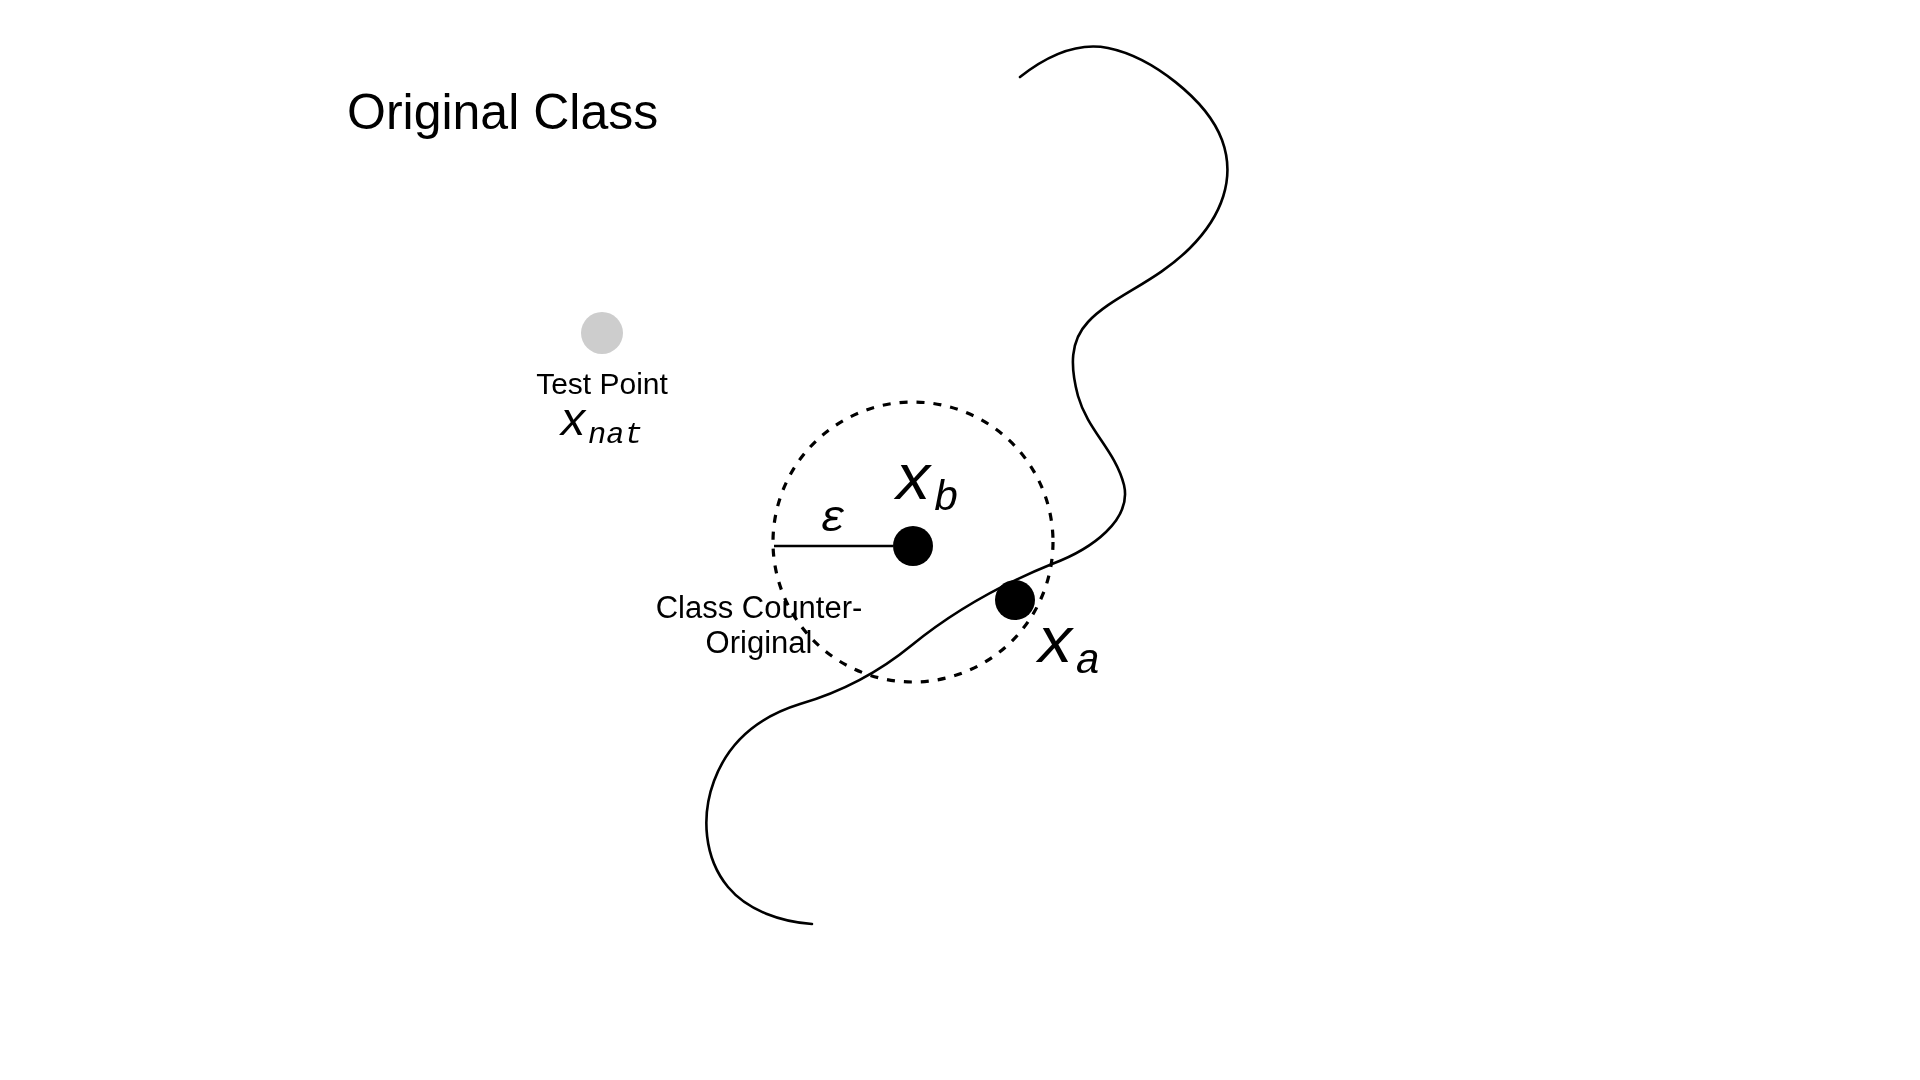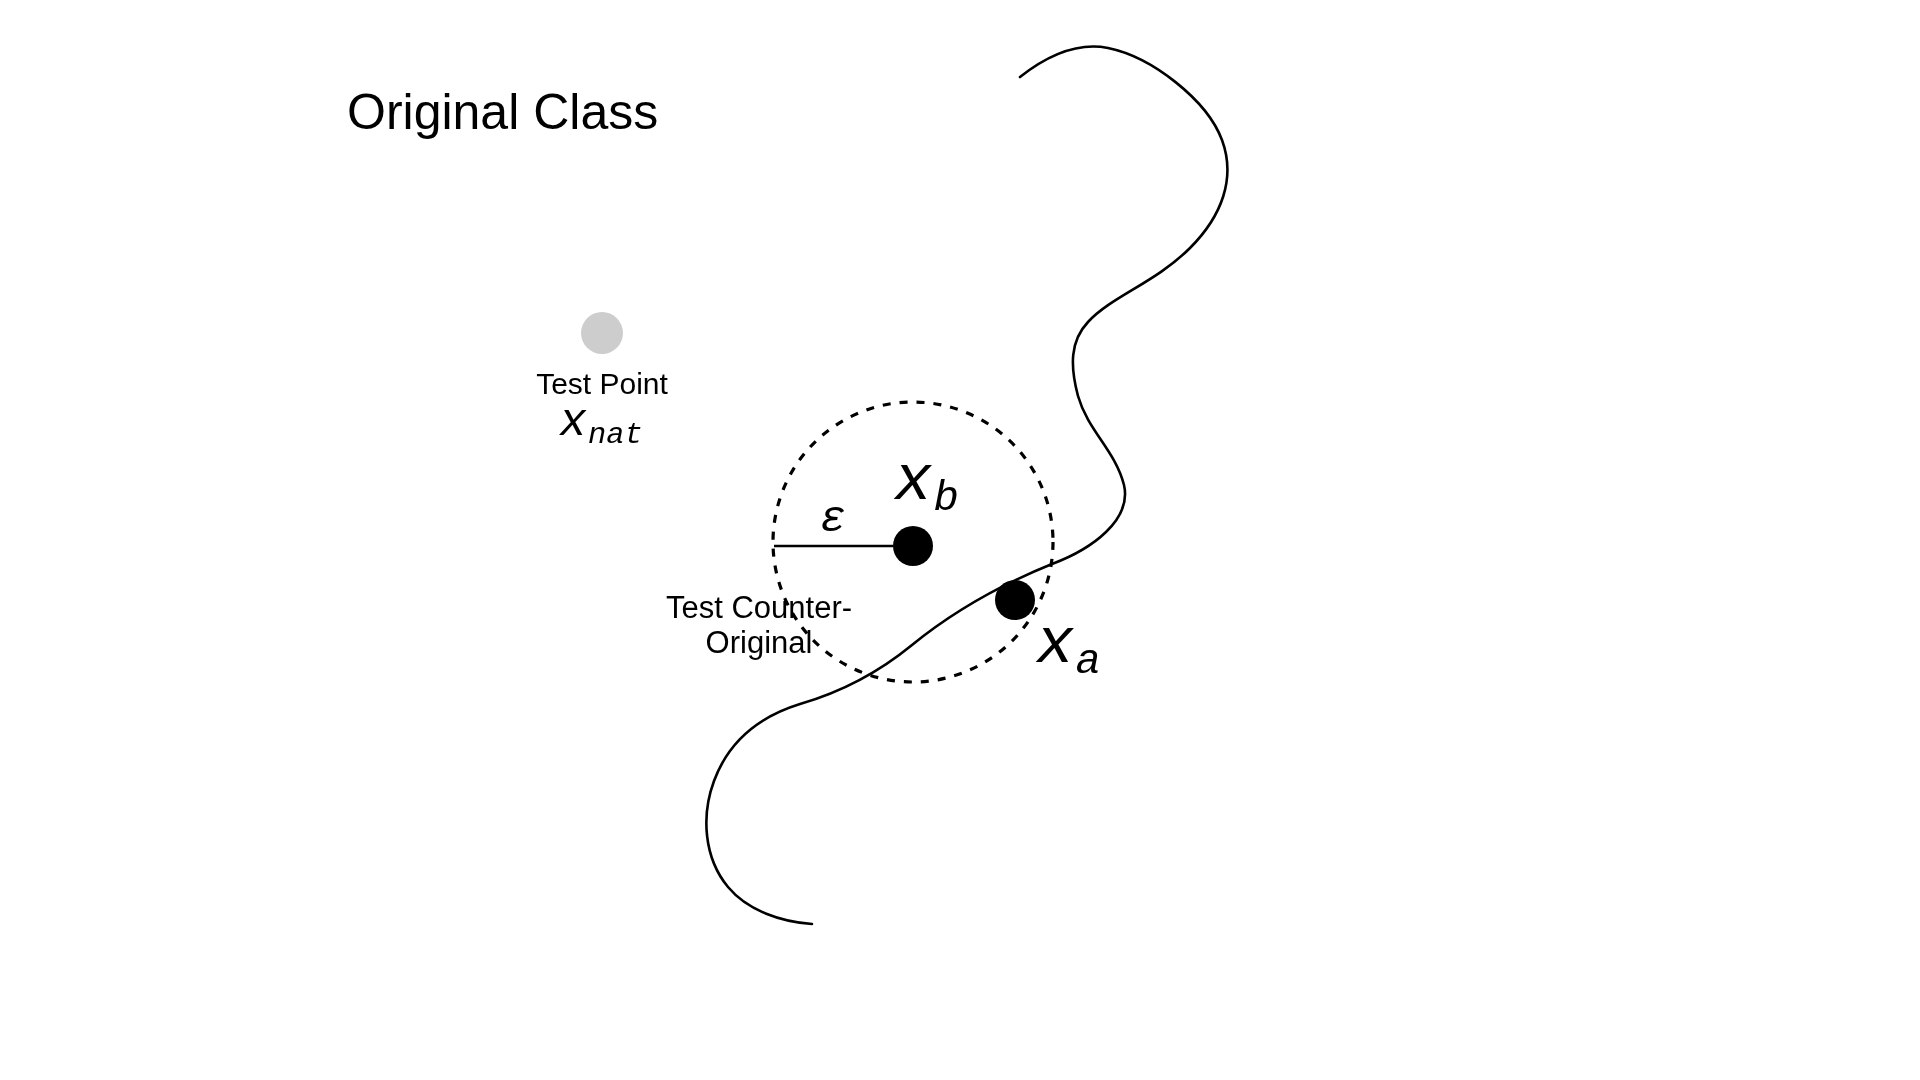--- a/index.html
+++ b/index.html
@@ -107,17 +107,17 @@
 
   <div class="label math math-md center-x" style="left:601px; top:400px;"><span>x</span><span class="msub">nat</span></div>
 
   <div class="label math math-eps" style="left:833px; top:497px;">ε</div>
 
   <div class="label math math-lg" style="left:894px; top:458px;"><span>x</span><span class="msub">b</span></div>
 
   <div class="label math math-lg" style="left:994px; top:621px;margin-left:42px;"><span>x</span><span class="msub">a</span></div>
 
   <div class="label counter-label" style="left:759px; top:590px;">
-    <div>Test Counter-</div>
+    <div>Class Counter-</div>
     <div>Original</div>
   </div>
 
 </div>
 
 </body></html>

